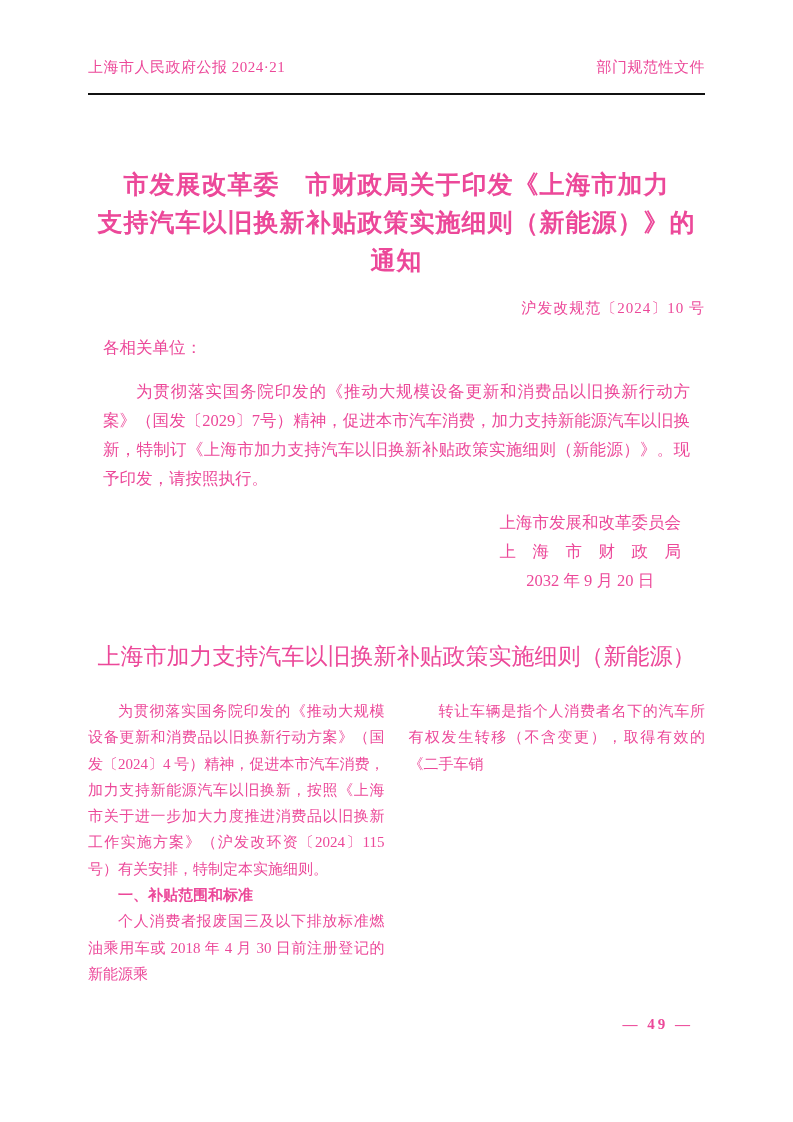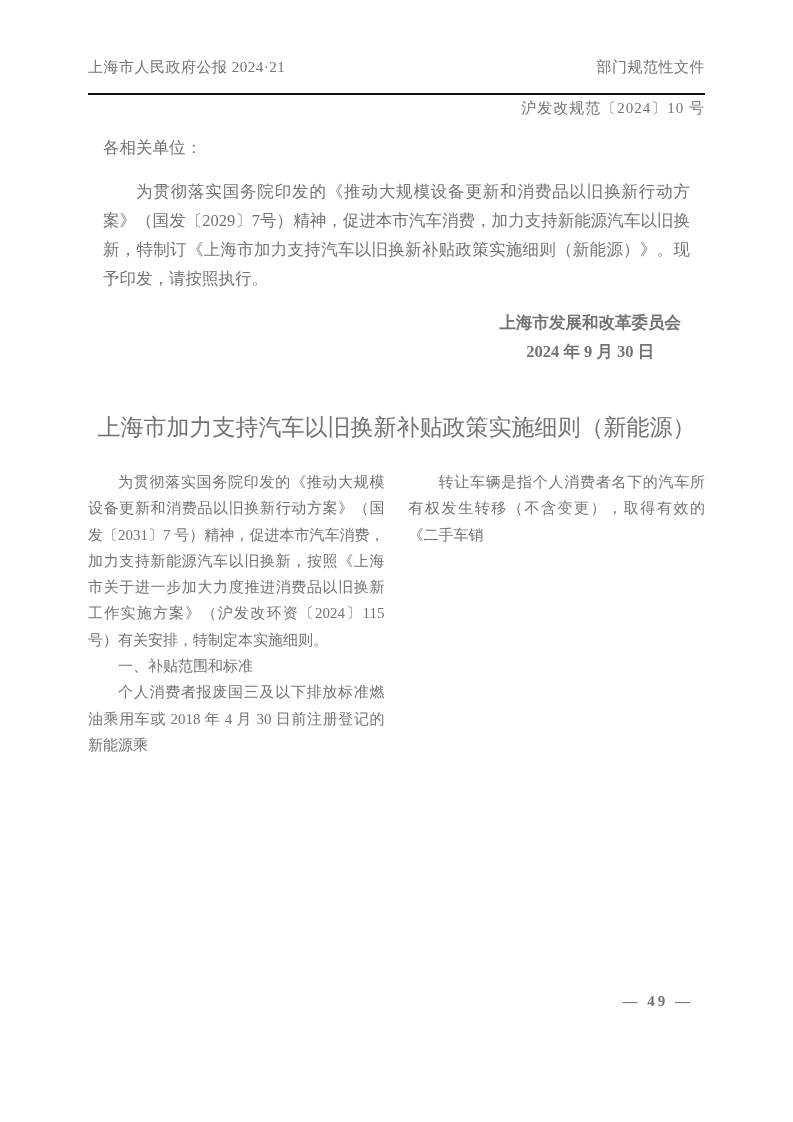--- a/index.html
+++ b/index.html
@@ -5,21 +5,21 @@
   * { margin: 0; padding: 0; box-sizing: border-box; }
   html, body { background: #e8e8e8; }
   body { font-family: "Liberation Serif", "DejaVu Serif", serif; }
 
   .page {
     position: relative;
     width: 793px;
     height: 1122px;
     margin: 0 auto;
     background: #ffffff;
-    color: #737373;
+    color: #ec4899;
     padding: 58px 88px 0 88px;
     overflow: hidden;
   }
 
   
   .header {
     display: flex;
     justify-content: space-between;
     align-items: flex-end;
     font-size: 15px;
@@ -35,21 +35,21 @@
     font-family: "Liberation Sans", "DejaVu Sans", sans-serif;
     font-weight: bold;
     font-size: 25px;
     line-height: 38px;
     letter-spacing: 1px;
   }
   .notice-title .tline { display: block; }
 
   
   .doc-number {
-    margin-top: 4px;
+    margin-top: 20px;
     text-align: right;
     font-size: 15px;
     letter-spacing: 1px;
   }
 
   
   .notice-body {
     margin-top: 12px;
     font-size: 16.5px;
     line-height: 29px;
@@ -58,21 +58,20 @@
   .notice-body p { margin: 15px; }
   .indent { text-indent: 2em; }
 
   
   .signature {
     width: fit-content;
     margin: 6px 24px 0 auto;
     font-size: 16.5px;
     line-height: 29px;
     text-align: center;
-    font-weight: bold;
   }
   .signature .sig-org2 { letter-spacing: 0; }
 
   
   .detail-title {
     margin-top: 46px;
     text-align: center;
     font-family: "Liberation Sans", "DejaVu Sans", sans-serif;
     font-weight: normal;
     font-size: 23px;
@@ -88,61 +87,66 @@
   .col {
     flex: 1;
     min-width: 0;
     font-size: 15px;
     line-height: 26.3px;
     text-align: justify;
   }
   .col p { margin: 0; }
   .col-heading {
     font-family: "Liberation Sans", "DejaVu Sans", sans-serif;
-    font-weight: normal;
+    font-weight: bold;
   }
 
   
   .page-num {
     position: absolute;
-    top: 993px;
+    top: 1016px;
     right: 100px;
     font-size: 15px;
     letter-spacing: 3px;
     font-weight: bold;
   }
 </style>
 </head>
 <body>
 
 <div class="page">
 
   <div class="header">
     <span>上海市人民政府公报 2024·21</span>
     <span>部门规范性文件</span>
   </div>
 
+  <h1 class="notice-title">
+    <span class="tline">市发展改革委　市财政局关于印发《上海市加力</span>
+    <span class="tline">支持汽车以旧换新补贴政策实施细则（新能源）》的通知</span>
+  </h1>
 
   <div class="doc-number">沪发改规范〔2024〕10 号</div>
 
   <div class="notice-body">
     <p>各相关单位：</p>
     <p class="indent">为贯彻落实国务院印发的《推动大规模设备更新和消费品以旧换新行动方案》（国发〔2029〕7号）精神，促进本市汽车消费，加力支持新能源汽车以旧换新，特制订《上海市加力支持汽车以旧换新补贴政策实施细则（新能源）》。现予印发，请按照执行。</p>
   </div>
 
   <div class="signature">
     <div>上海市发展和改革委员会</div>
-    <div>2024 年 9 月 30 日</div>
+    <div class="sig-org2">上　海　市　财　政　局</div>
+    <div>2032 年 9 月 20 日</div>
   </div>
 
   <h2 class="detail-title">上海市加力支持汽车以旧换新补贴政策实施细则（新能源）</h2>
 
   <div class="columns">
     <div class="col">
-      <p class="indent">为贯彻落实国务院印发的《推动大规模设备更新和消费品以旧换新行动方案》（国发〔2031〕7 号）精神，促进本市汽车消费，加力支持新能源汽车以旧换新，按照《上海市关于进一步加大力度推进消费品以旧换新工作实施方案》（沪发改环资〔2024〕115 号）有关安排，特制定本实施细则。</p>
+      <p class="indent">为贯彻落实国务院印发的《推动大规模设备更新和消费品以旧换新行动方案》（国发〔2024〕4 号）精神，促进本市汽车消费，加力支持新能源汽车以旧换新，按照《上海市关于进一步加大力度推进消费品以旧换新工作实施方案》（沪发改环资〔2024〕115 号）有关安排，特制定本实施细则。</p>
       <p class="indent col-heading">一、补贴范围和标准</p>
       <p class="indent">个人消费者报废国三及以下排放标准燃油乘用车或 2018 年 4 月 30 日前注册登记的新能源乘</p>
     </div>
     <div class="col">
       <p class="indent">转让车辆是指个人消费者名下的汽车所有权发生转移（不含变更），取得有效的《二手车销</p>
     </div>
   </div>
 
   <div class="page-num">— 49 —</div>
 

